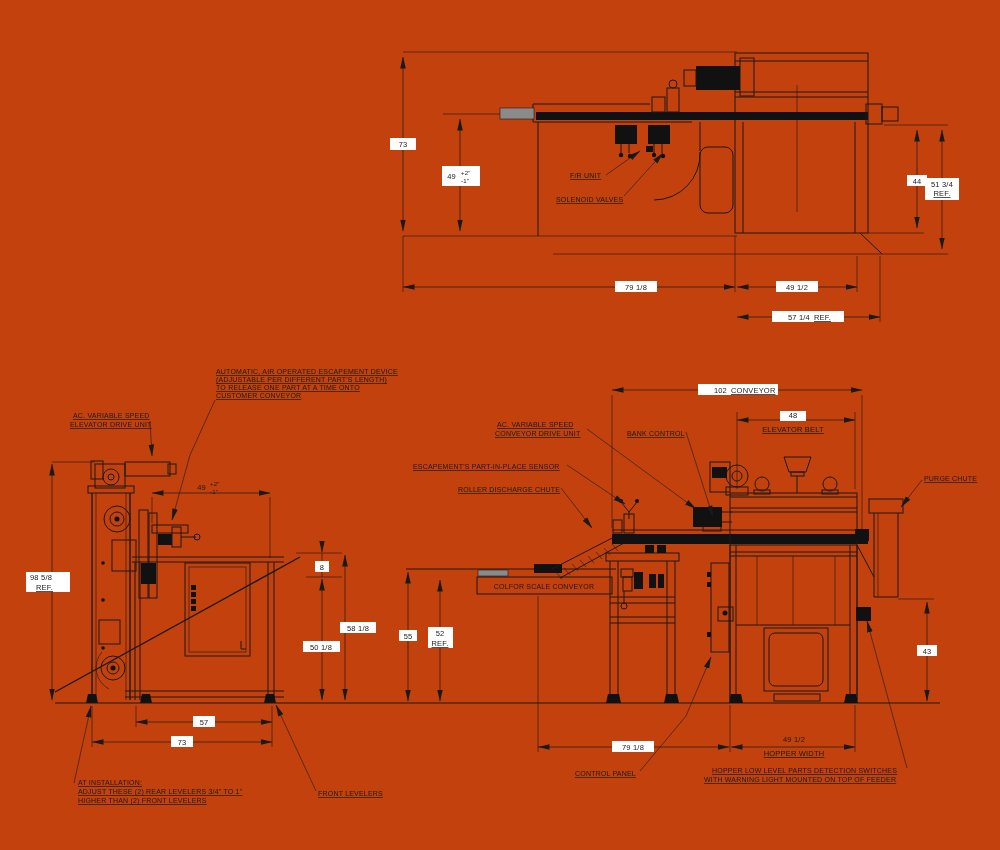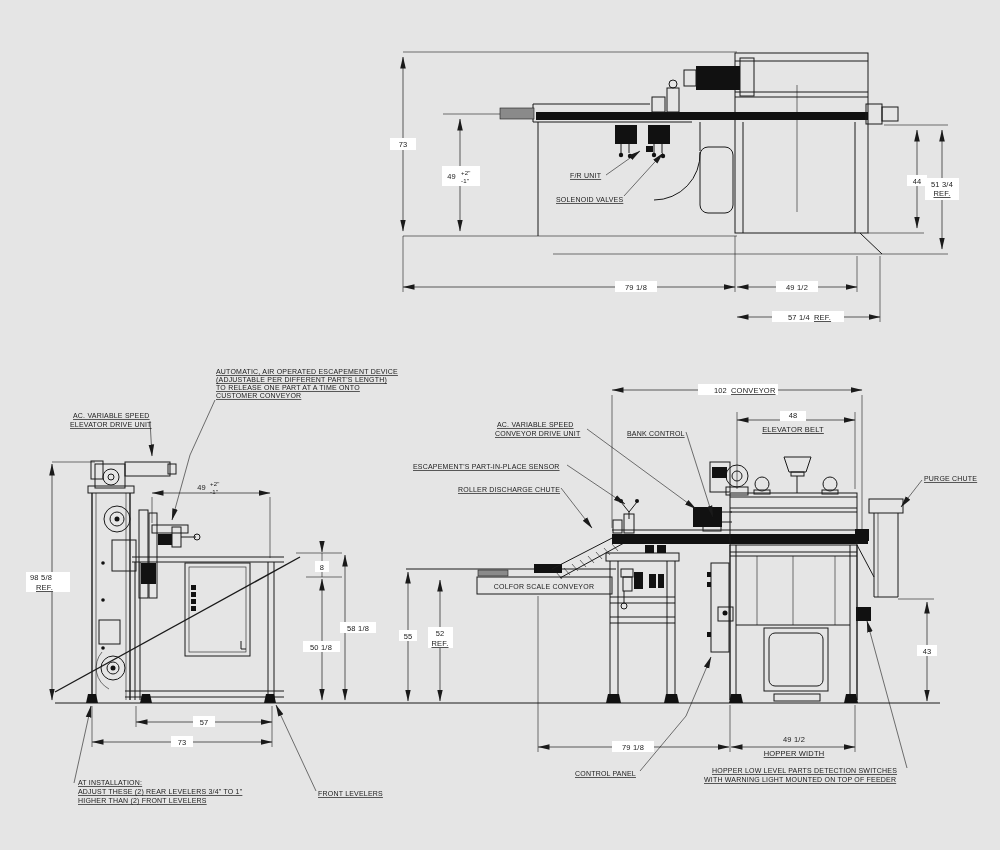--- a/index.html
+++ b/index.html
@@ -1,16 +1,16 @@
 <!DOCTYPE html>
 <html><head>
 <meta charset="utf-8">
 <style>
   html,body{margin:0;padding:0;background:#ffffff;}
-  .sheet{width:1000px;height:850px;background:#e5e5e5;position:relative;font-family:"Liberation Sans",sans-serif;}
+  .sheet{width:1000px;height:850px;background:#c2410c;position:relative;font-family:"Liberation Sans",sans-serif;}
   svg{display:block;}
   svg text{fill:#1a1a1a;font-family:"Liberation Sans",sans-serif;font-size:7.5px;letter-spacing:.2px;}
   svg text.lbl{font-size:7px;}
   svg text.tol{font-size:6px;}
   svg text.ul{text-decoration:underline;}
   .geo{stroke:#1a1a1a;stroke-width:1;fill:none;}
   .geo2{stroke:#1a1a1a;stroke-width:1.4;fill:none;}
   .thin{stroke:#1a1a1a;stroke-width:.6;fill:none;}
   .diml{stroke:#1a1a1a;stroke-width:.7;fill:none;}
   .dark{fill:#111111;stroke:none;}

